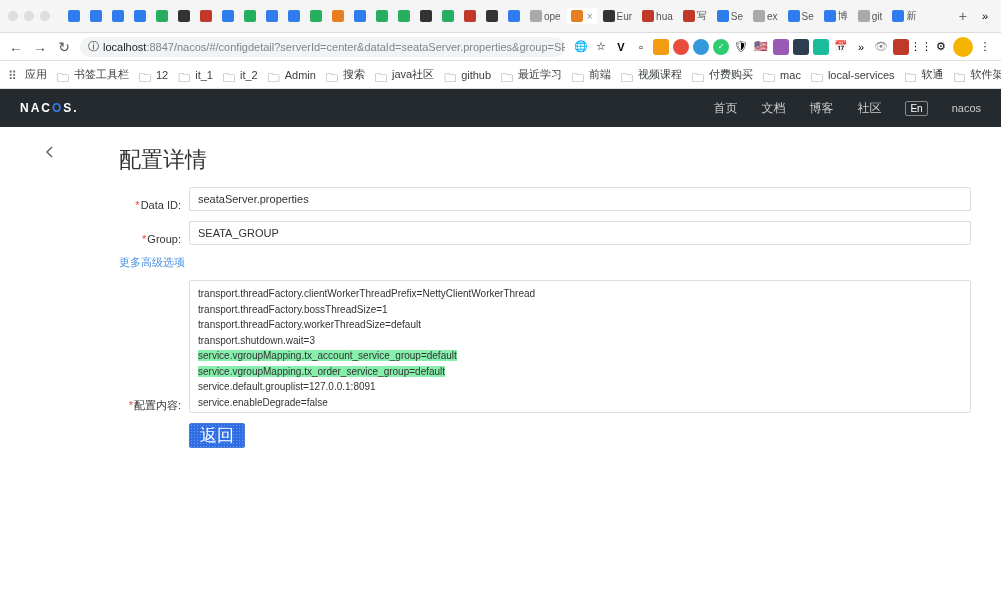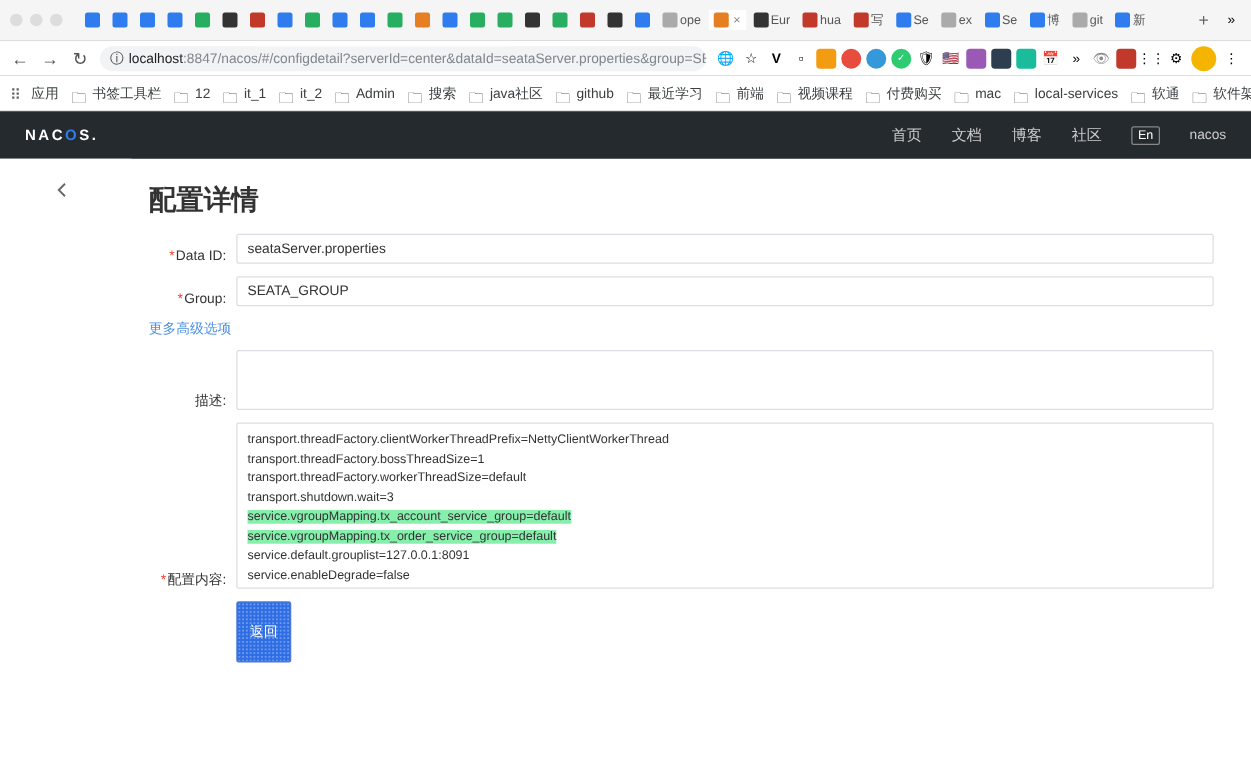--- a/index.html
+++ b/index.html
@@ -38,34 +38,34 @@
     .nacos-nav-item { color: #ccc; }
     .lang-box { border: 1px solid #888; padding: 1px 4px; border-radius: 2px; font-size: 10px; }
     .nacos-user { font-size: 11px; color: #ccc; }
 
     
     .app-body { display: flex; min-height: 520px; }
     .left-col { width: 105px; background: #fff; }
     .back-chevron { padding: 18px 0 0 44px; color: #666; font-size: 14px; }
     .content { flex: 1; padding: 18px 30px 18px 14px; }
 
-    .page-title { font-size: 22px; font-weight: 700; color: #333; margin-bottom: 12px; }
+    .page-title { font-size: 22px; font-weight: 400; color: #333; margin-bottom: 12px; }
 
     .form-row { display: flex; align-items: flex-end; margin-bottom: 10px; }
     .form-label { width: 70px; text-align: right; font-size: 11px; color: #333; padding-right: 8px; padding-top: 6px; }
     .form-label .req { color: #e43; margin-right: 1px; }
     .form-input { flex: 1; border: 1px solid #dcdee3; border-radius: 2px; padding: 5px 8px; font-size: 11px; color: #333; background: #fff; }
     .config-textarea { flex: 1; border: 1px solid #dcdee3; border-radius: 2px; padding: 5px 8px; font-size: 10px; color: #333; font-family: inherit; height: 133px; line-height: 1.55; overflow: hidden; resize: none; white-space: pre; }
     .more-opts { font-size: 11px; color: #4a90e2; margin: 4px 0 10px 0; font-family: Liberation Mono, monospace; }
     .desc-box { height: 48px; }
 
     .highlighted-line { background: #86efac; display: inline; }
 
     .back-btn-wrap { margin-left: 70px; margin-top: 8px; }
-    .back-btn { background: #2e6de4; color: #fff; border: 1px solid #4a7bd8; padding: 16px 10px; font-size: 11px; border-radius: 2px; }
+    .back-btn { background: #2e6de4; color: #fff; border: 1px solid #4a7bd8; padding: 0 10px; font-size: 17px; border-radius: 2px; }
     .back-btn.dotted { background-image: radial-gradient(circle, rgba(255,255,255,.3) 1px, transparent 1px); background-size: 3px 3px; }
 
     
     .fi-blue { background:#2e7ced; color:#fff; border-radius:2px; }
     .fi-orange { background:#e67e22; color:#fff; border-radius:2px; }
     .fi-green { background:#27ae60; color:#fff; border-radius:2px; }
     .fi-red { background:#c0392b; color:#fff; border-radius:2px; }
     .fi-dark { background:#333; color:#fff; border-radius:2px; }
     .fi-gray { background:#aaa; border-radius:2px; }
   </style>
@@ -328,24 +328,20 @@
       <input class="form-input" readonly="" value="seataServer.properties" style="">
     </div>
 
     <div class="form-row">
       <div class="form-label"><span class="req">*</span><span>Group:</span></div>
       <input class="form-input" readonly="" value="SEATA_GROUP" style="">
     </div>
 
     <div class="more-opts">更多高级选项</div>
 
-    <div class="form-row">
-      <div class="form-label">描述:</div>
-      <div class="form-input desc-box"></div>
-    </div>
 
 
     <div class="form-row">
       <div class="form-label"><span class="req">*</span><span>配置内容:</span></div>
       <div class="config-textarea"><span style="white-space:pre;">transport.threadFactory.clientWorkerThreadPrefix=NettyClientWorkerThread
 transport.threadFactory.bossThreadSize=1
 transport.threadFactory.workerThreadSize=default
 transport.shutdown.wait=3
 </span><span class="highlighted-line">service.vgroupMapping.tx_account_service_group=default</span><br><span class="highlighted-line">service.vgroupMapping.tx_order_service_group=default</span><br><span style="white-space:pre;">service.default.grouplist=127.0.0.1:8091
 service.enableDegrade=false

